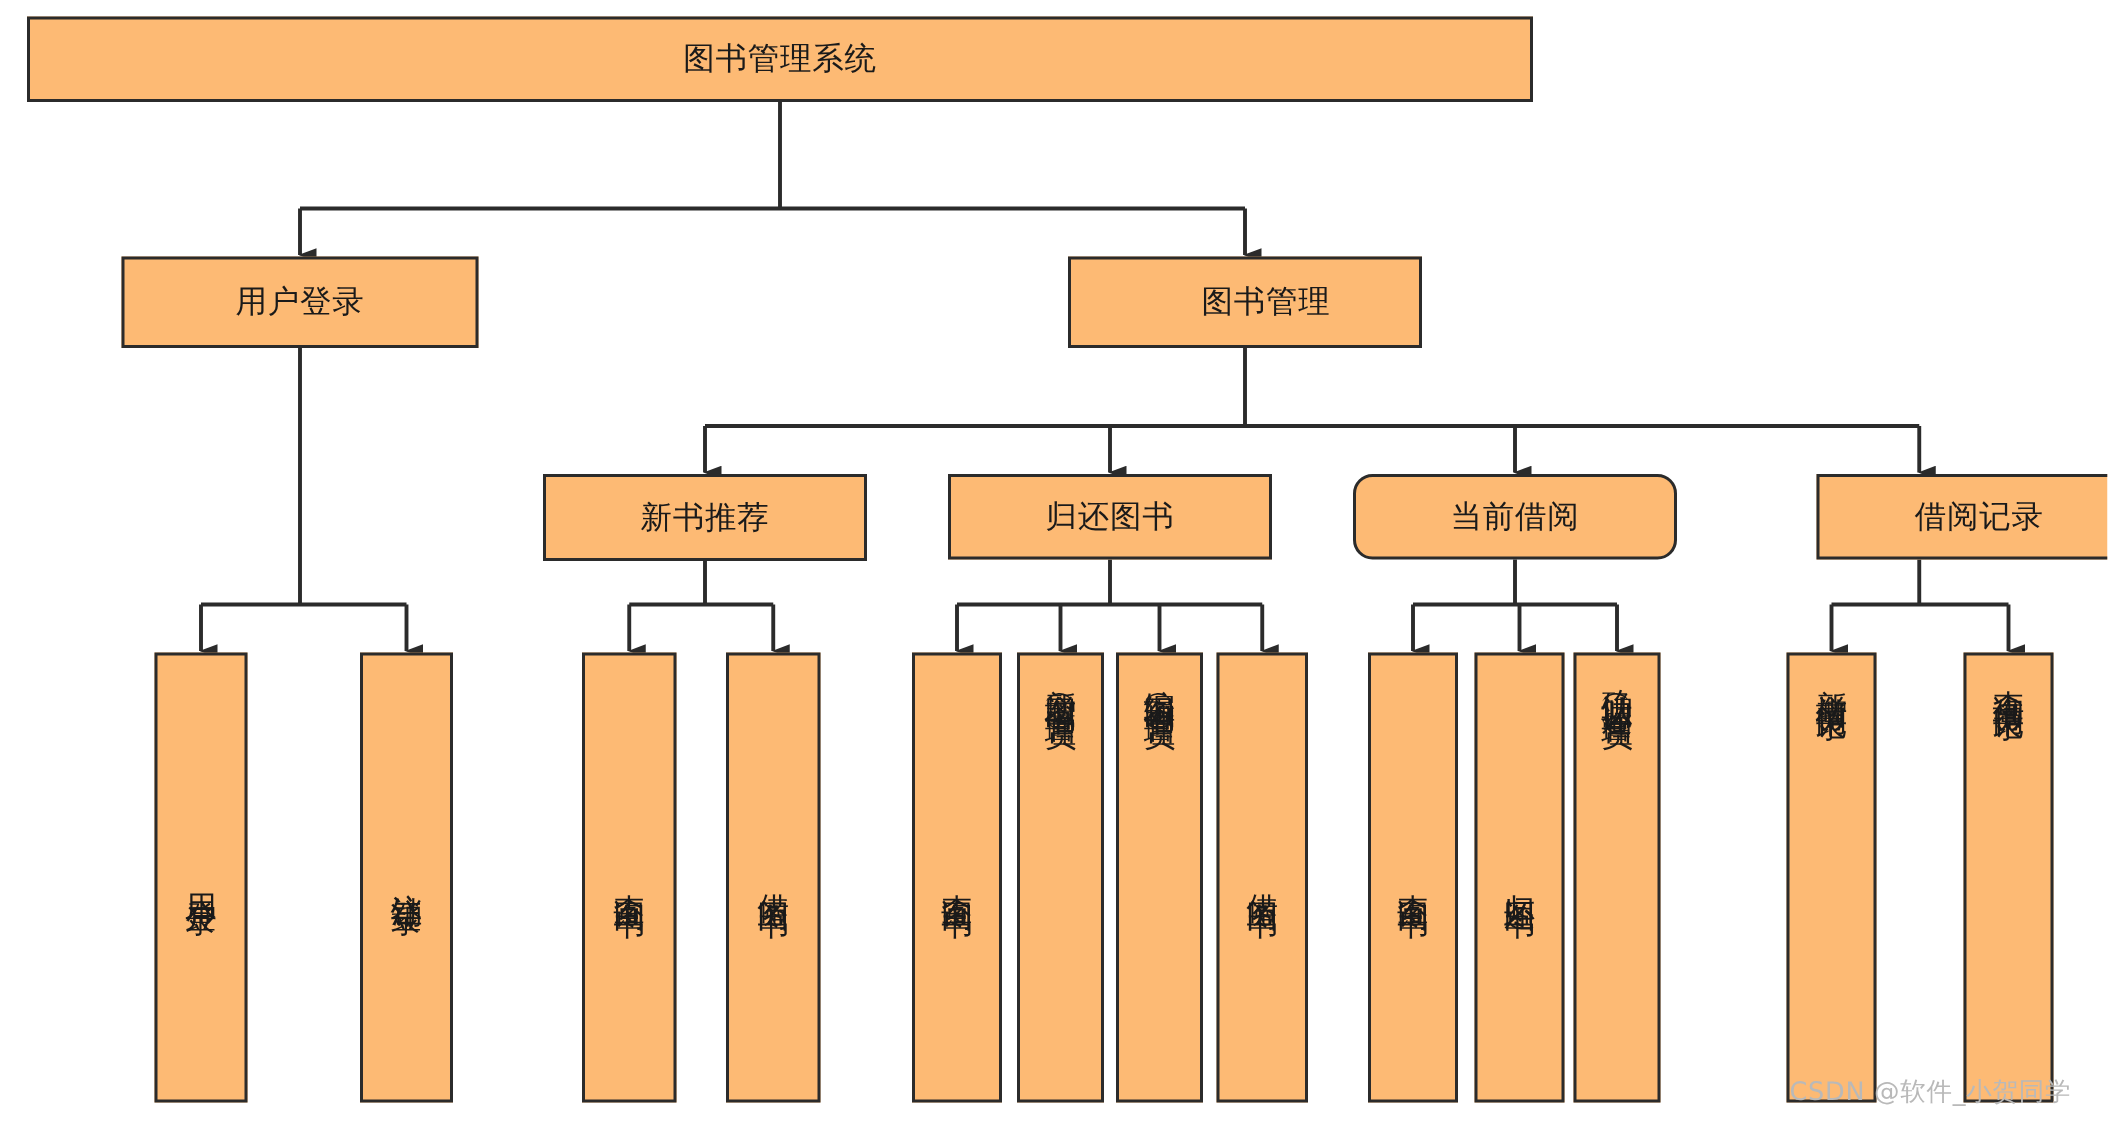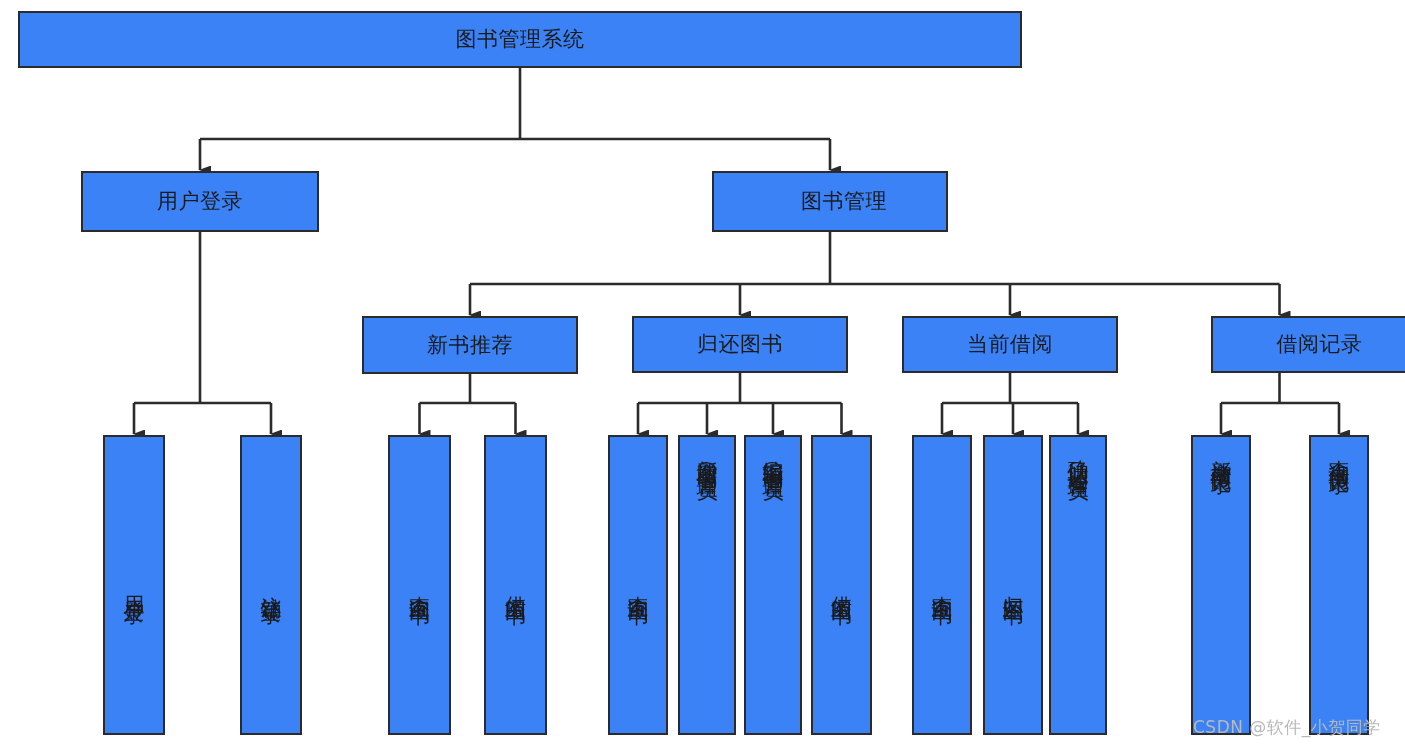--- a/index.html
+++ b/index.html
@@ -22,21 +22,21 @@
     position: absolute;
     left: 0;
     top: 0;
     width: 1405px;
     height: 747px;
     pointer-events: none;
   }
   .node {
     position: absolute;
     box-sizing: border-box;
-    background: #3b82f6;
+    background: #fdba74;
     border: 2.5px solid #2b2b2b;
     display: flex;
     align-items: center;
     justify-content: center;
     text-align: center;
     color: #1a1a1a;
   }
   .node-label {
     font-size: 21px;
     line-height: 1.25;
@@ -125,21 +125,21 @@
       </div>
       <div class="node" style="left: 712px; top: 171px; width: 236px; height: 61px; padding-left: 28px;">
         <span class="node-label">图书管理</span>
       </div>
       <div class="node" style="left: 362px; top: 316px; width: 216px; height: 58px;">
         <span class="node-label">新书推荐</span>
       </div>
       <div class="node" style="left: 632px; top: 316px; width: 216px; height: 57px;">
         <span class="node-label">归还图书</span>
       </div>
-      <div class="node" style="left: 902px; top: 316px; width: 216px; height: 57px;">
+      <div class="node" style="left: 902px; top: 316px; width: 216px; height: 57px; border-radius: 13px;">
         <span class="node-label">当前借阅</span>
       </div>
       <div class="node" style="left: 1211px; top: 316px; width: 217px; height: 57px;">
         <span class="node-label">借阅记录</span>
       </div>
       <div class="node leaf center-v" style="left: 103px; top: 435px; width: 62px; height: 300px;">
         <span class="node-label">用户登录</span>
       </div>
       <div class="node leaf center-v" style="left: 240px; top: 435px; width: 62px; height: 300px;">
         <span class="node-label">注销登录</span>

